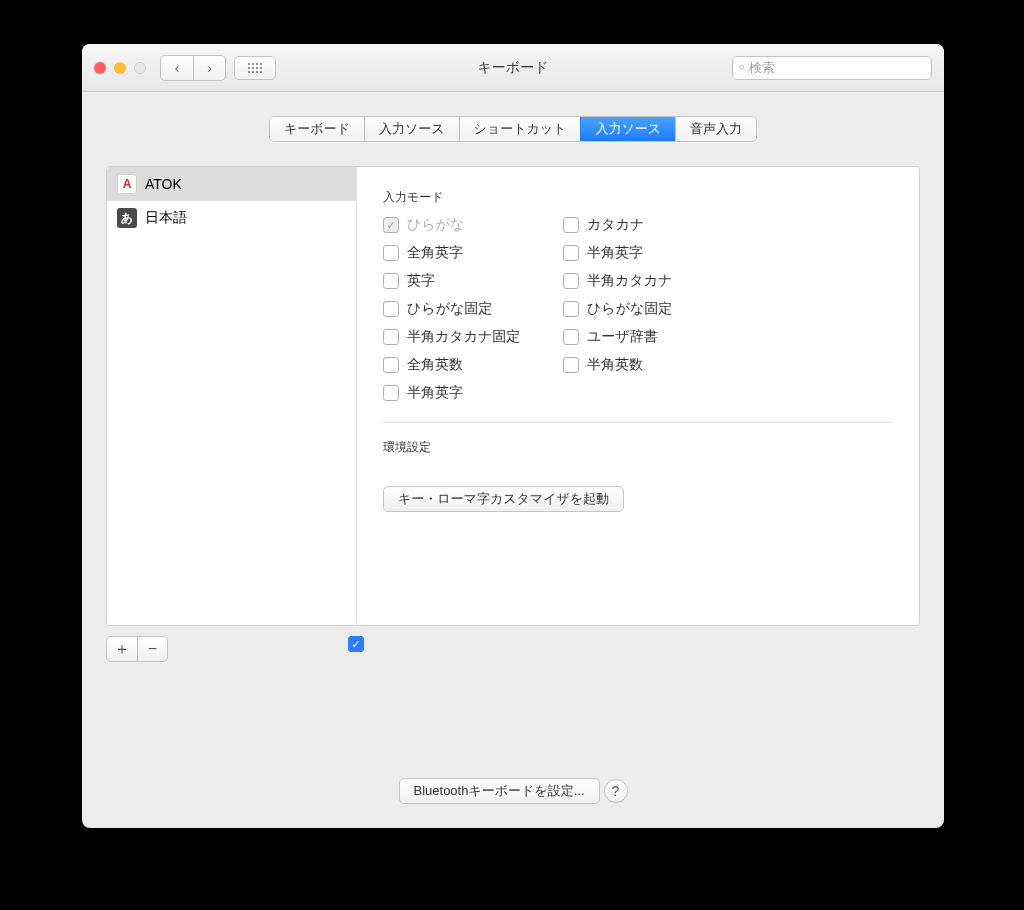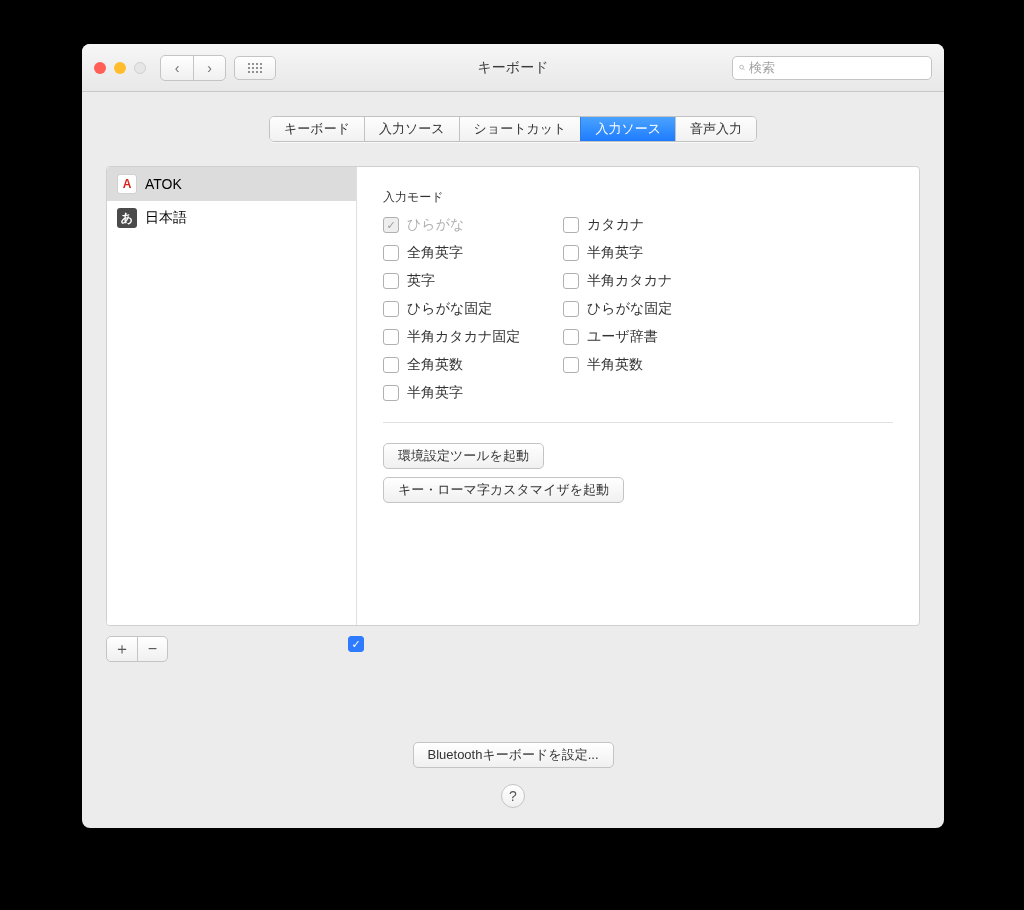--- a/index.html
+++ b/index.html
@@ -60,21 +60,21 @@
   .addremove{display:flex;border:1px solid #c4c4c4;border-radius:5px;overflow:hidden;background:linear-gradient(#fff,#f0f0f0);}
   .addremove button{width:30px;height:24px;border:none;background:transparent;font-size:16px;color:#555;}
   .addremove button + button{border-left:1px solid #c4c4c4;}
   .below-right{margin-left:180px;}
   .chk2{display:flex;align-items:center;gap:8px;font-size:14px;margin-bottom:10px;}
   .chk2 .box{width:16px;height:16px;border-radius:3px;border:1px solid #b0b0b0;background:#fff;display:flex;align-items:center;justify-content:center;}
   .chk2.checked .box{background:#2f7bff;border-color:#2f7bff;}
   .chk2.checked .check{color:#fff;font-size:11px;display:block;}
   .chk2 .check{display:none;}
 
-  .footer{margin-top:auto;display:flex;justify-content:center;align-items:center;gap:12px;padding:16px 0 4px 0;flex-direction:column;}
+  .footer{margin-top:auto;display:flex;justify-content:center;align-items:center;gap:4px;padding:16px 0 4px 0;}
   .helpbtn{width:24px;height:24px;border-radius:50%;border:1px solid #c4c4c4;background:linear-gradient(#fff,#f0f0f0);display:flex;align-items:center;justify-content:center;font-size:14px;color:#555;}
 </style>
 </head>
 <body>
 
 <div class="window">
   <div class="titlebar">
     <div class="traffic">
       <div class="tl red"></div>
       <div class="tl yel"></div>
@@ -186,21 +186,22 @@
               <span class="box"></span>
               <span>半角英数</span>
             </div>
           <div class="chk">
               <span class="box"></span>
               <span>半角英字</span>
             </div>
           <div></div>
         </div>
         <hr class="sep">
-        <button class="pbtn">環境設定ツールを起動</button><br>
+        <div class="sect-title">環境設定</div>
+        <br>
         <button class="pbtn">キー・ローマ字カスタマイザを起動</button>
       </div>
     </div>
 
     <div class="below">
       <div class="addremove">
         <button>＋</button>
         <button>−</button>
       </div>
       <div class="below-right">

